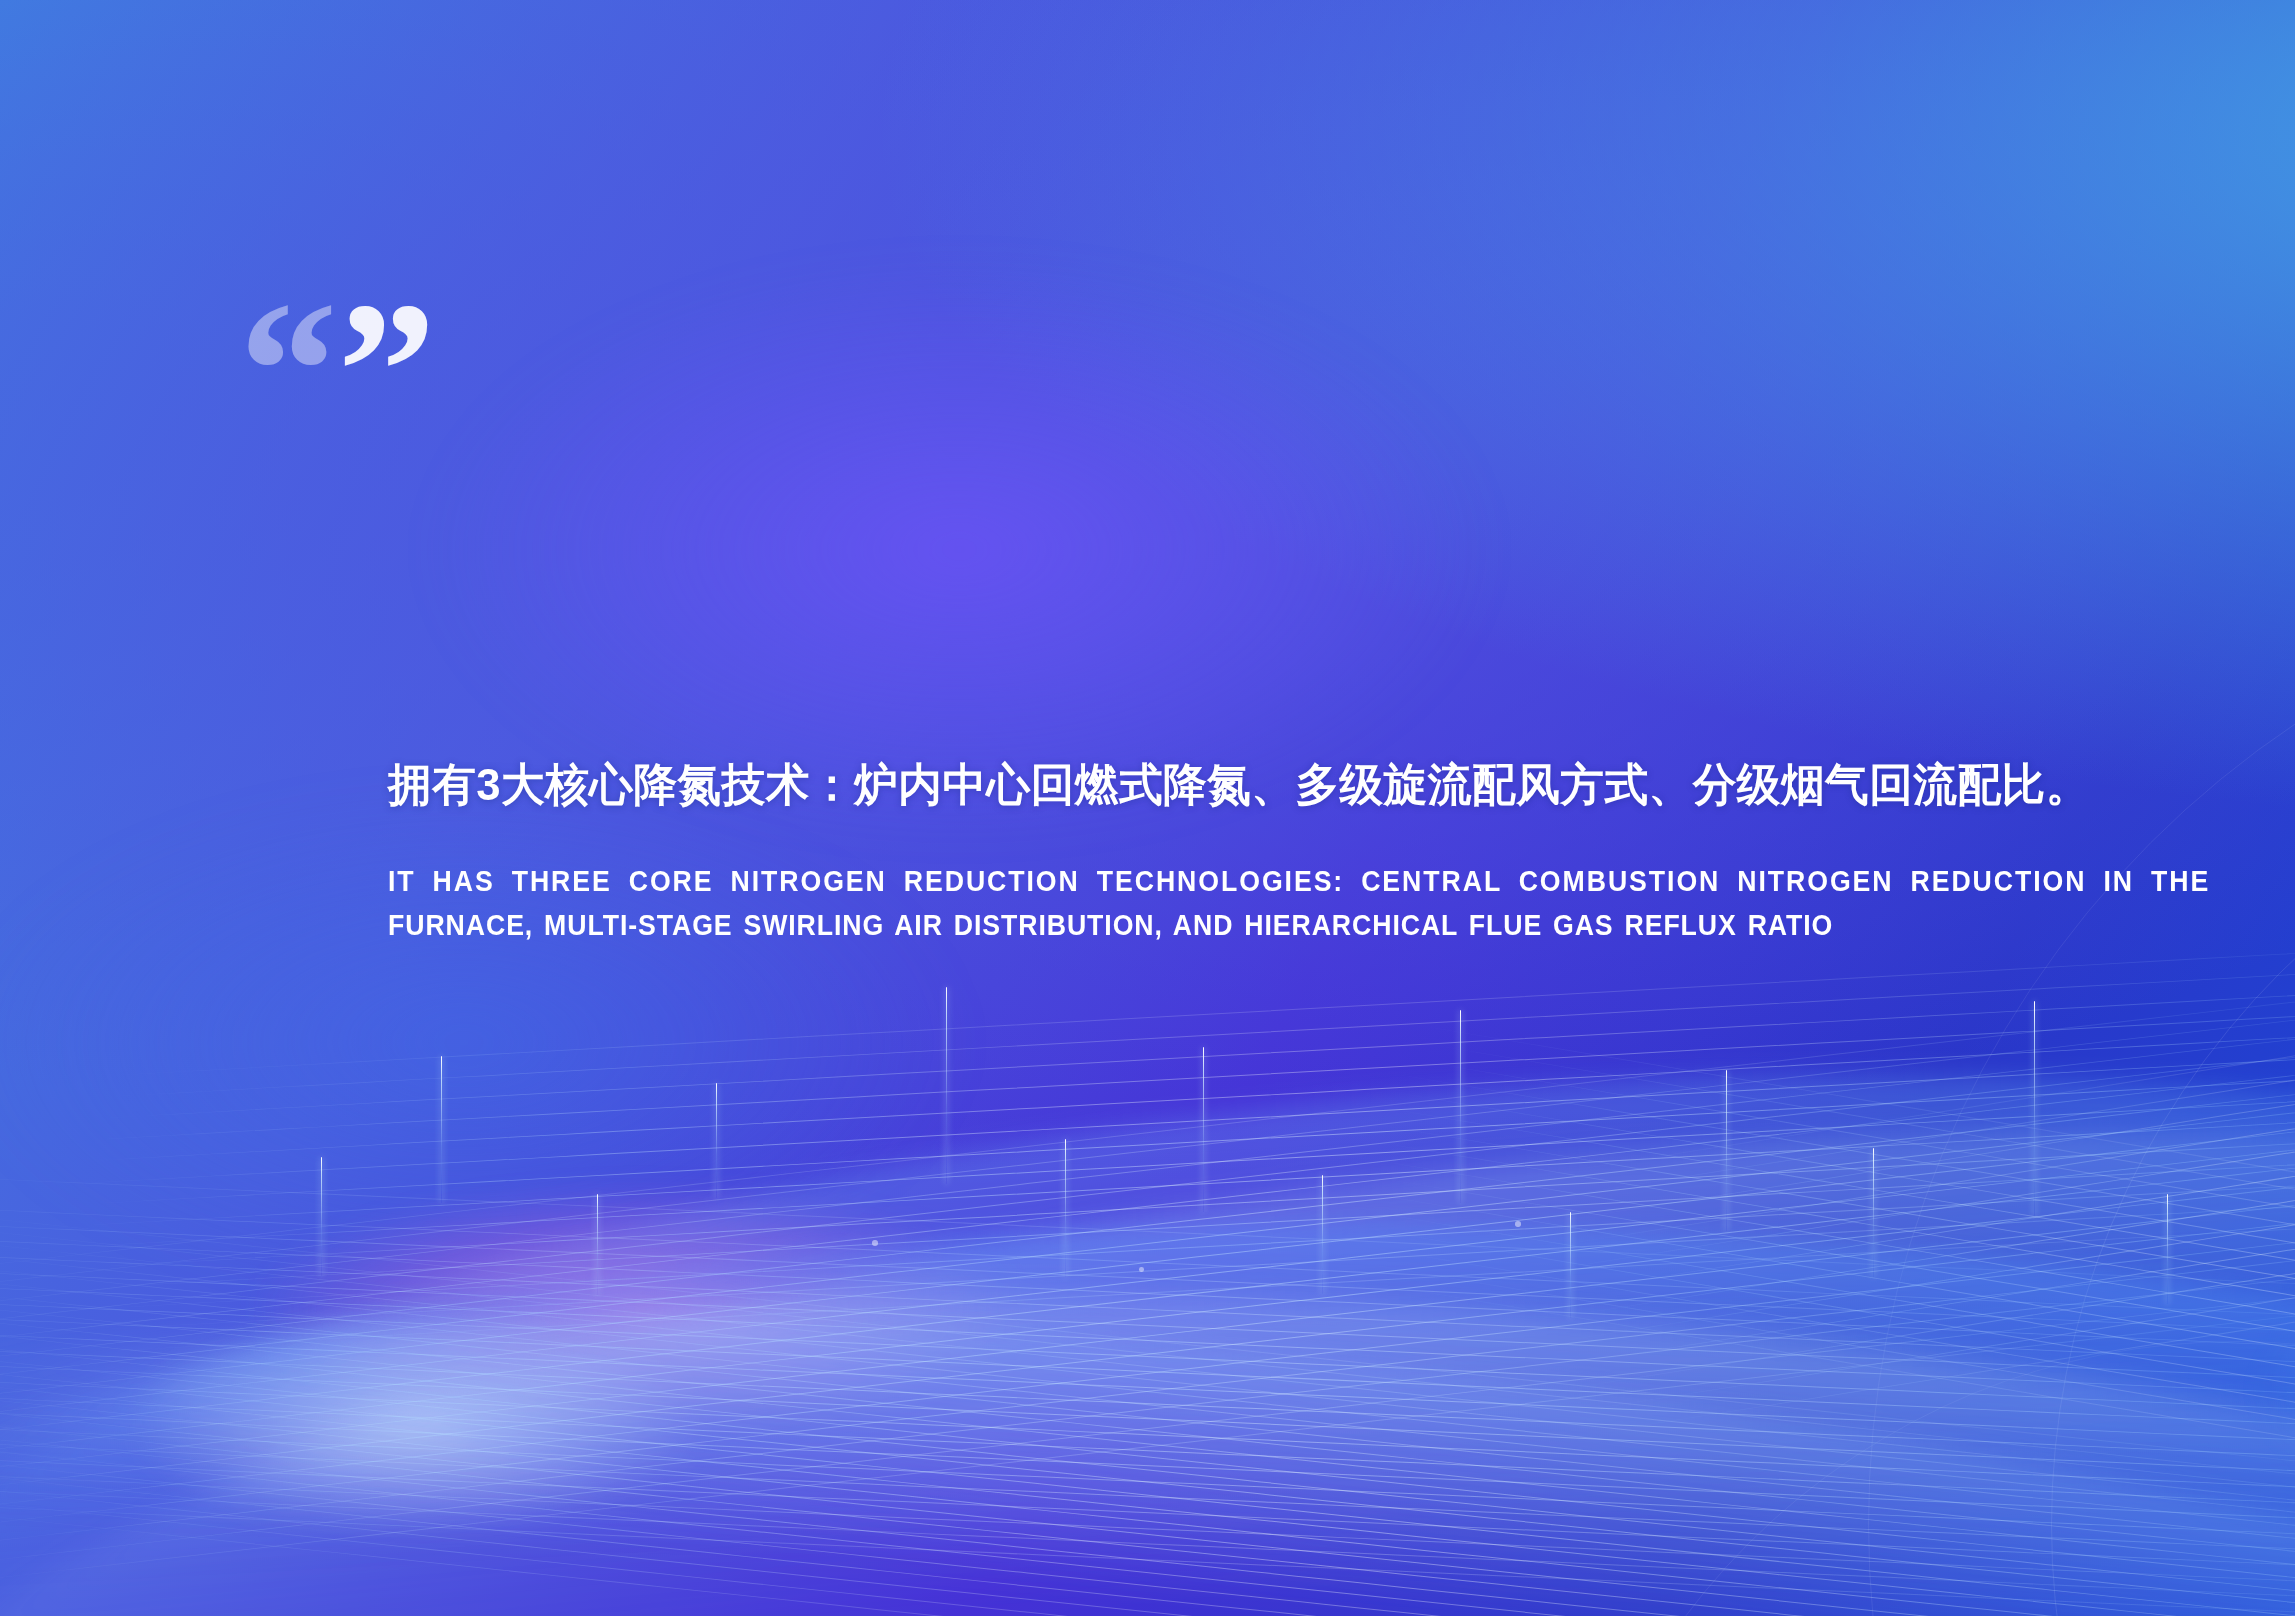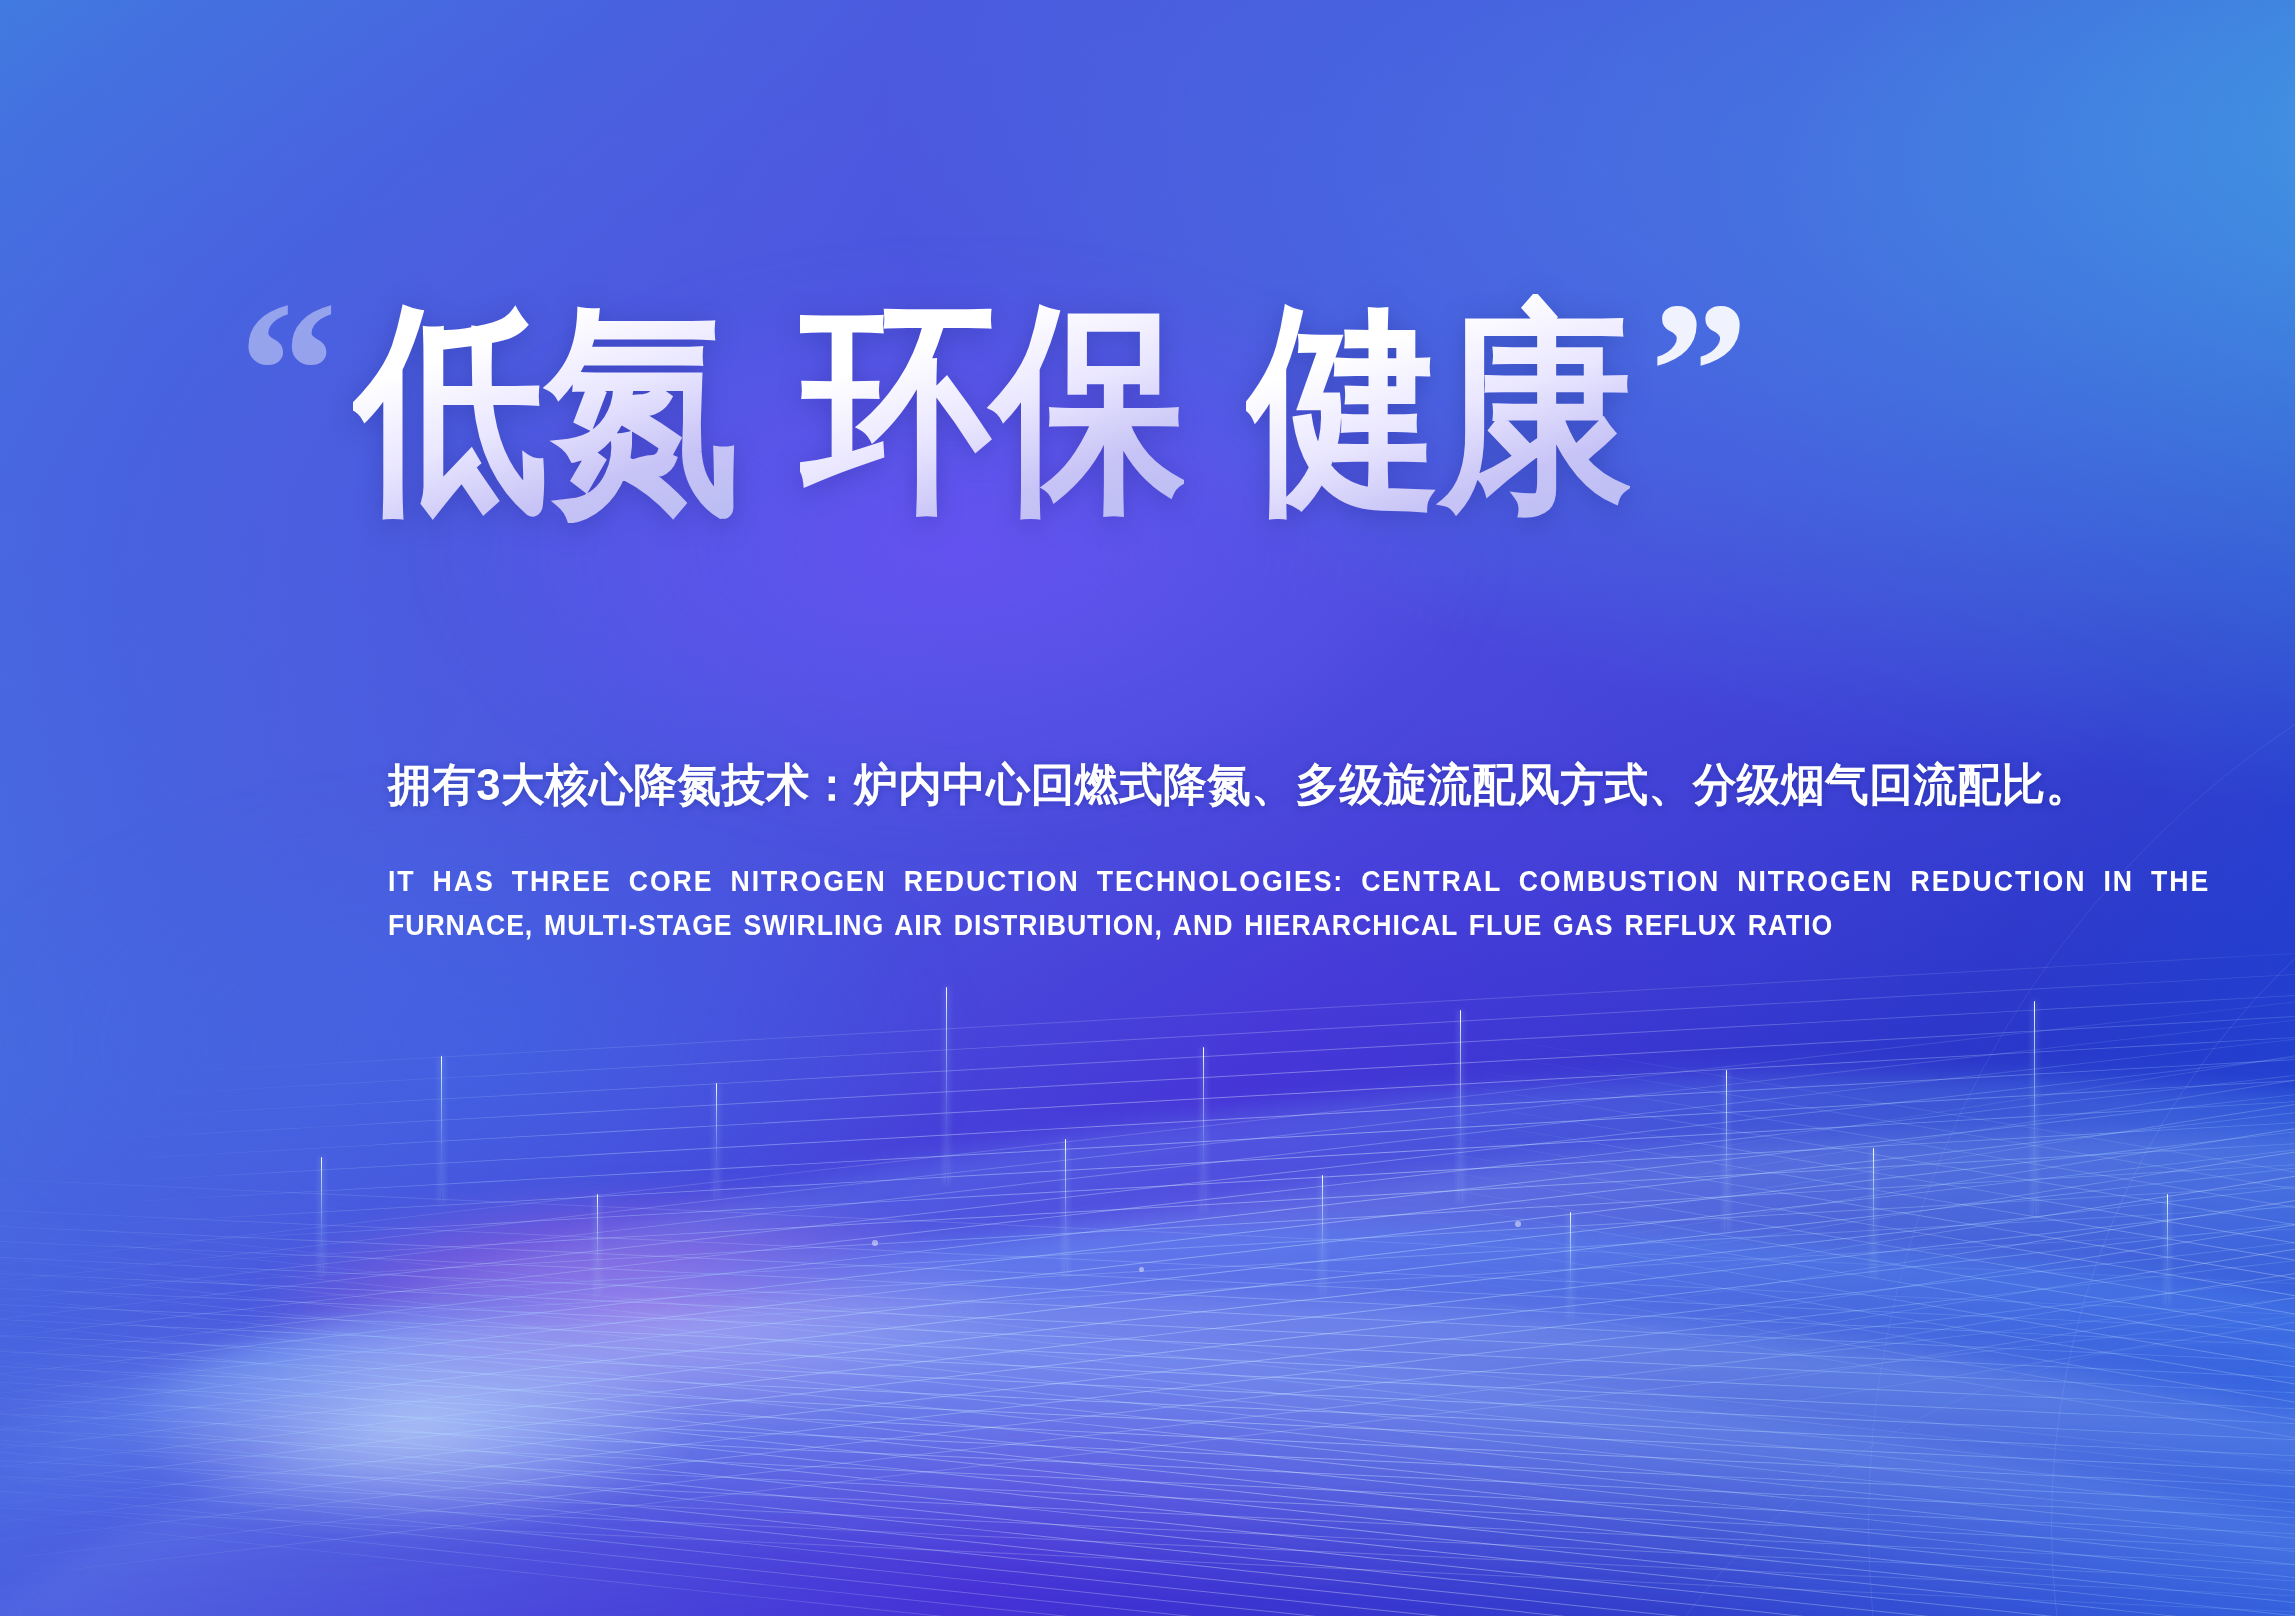--- a/index.html
+++ b/index.html
@@ -276,25 +276,20 @@
         <div class="streak" style="left: 321px; top: 1157px; height: 119px;"></div>
         <div class="streak" style="left: 597px; top: 1194px; height: 101px;"></div>
         <div class="dot" style="left: 872px; top: 1240px; width: 5.5px; height: 5.5px; opacity: 0.55;"></div>
         <div class="dot" style="left: 1139px; top: 1267px; width: 4.6px; height: 4.6px; opacity: 0.52;"></div>
         <div class="dot" style="left: 1515px; top: 1221px; width: 5.5px; height: 5.5px; opacity: 0.55;"></div>
       </div>
   </div>
 
   <div class="headline">
     <span class="quote open">“</span>
-    <span class="title-words">
-      <span class="word">低氮</span>
-      <span class="word">环保</span>
-      <span class="word">健康</span>
-    </span>
     <span class="quote close">”</span>
   </div>
 
   <div class="sub-cn">拥有3大核心降氮技术：炉内中心回燃式降氮、多级旋流配风方式、分级烟气回流配比。</div>
 
   <div class="sub-en">
     <span class="l1">IT HAS THREE CORE NITROGEN REDUCTION TECHNOLOGIES: CENTRAL COMBUSTION NITROGEN REDUCTION IN THE</span>
     <span class="l2">FURNACE, MULTI-STAGE SWIRLING AIR DISTRIBUTION, AND HIERARCHICAL FLUE GAS REFLUX RATIO</span>
   </div>
 

